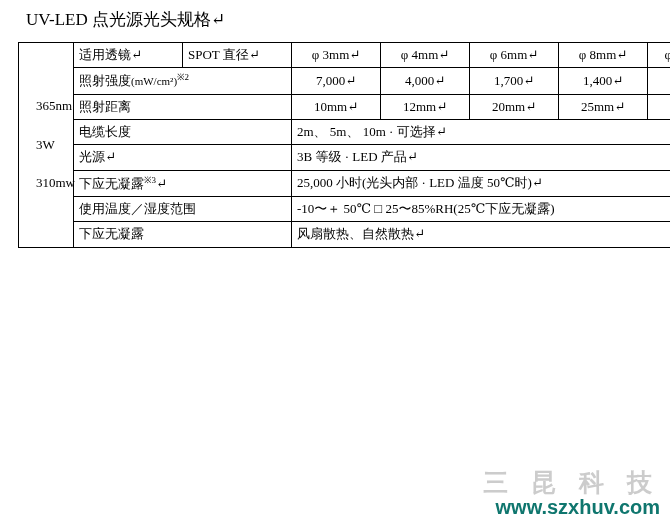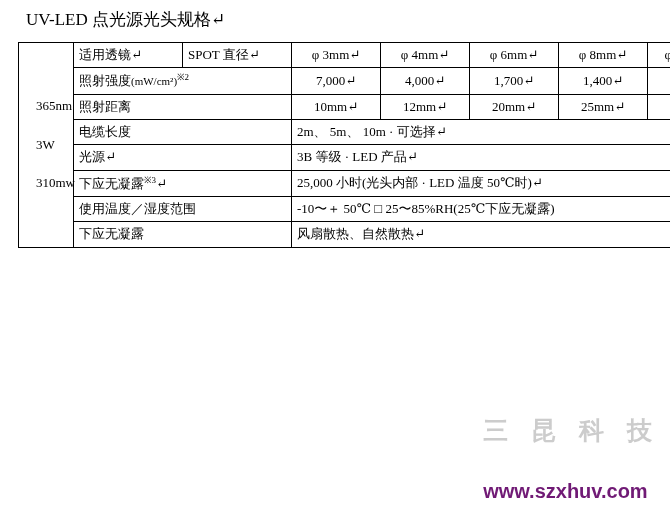--- a/index.html
+++ b/index.html
@@ -81,40 +81,40 @@
     vertical-align: super;
   }
   .small {
     font-size: 11px;
     font-family: Liberation Serif, serif;
   }
 
   .watermark {
     position: absolute;
     right: 10px;
-    bottom: 20px;
+    bottom: 4px;
+    text-align: right;
     color: #c9c9c9;
     user-select: none;
   }
   .watermark .wm-cn {
     font-family: "Liberation Sans", "DejaVu Sans", sans-serif;
     font-weight: bold;
     font-size: 25px;
     letter-spacing: 8px;
     color: #cccccc;
     line-height: 1;
   }
   .watermark .wm-url {
     font-family: "Liberation Sans", "DejaVu Sans", sans-serif;
     font-weight: bold;
     font-size: 20px;
-    color: #701a75;
+    color: #0f766e;
     line-height: 1.2;
     letter-spacing: 0px;
-    margin-top: 36px;
   }
 </style>
 </head>
 <body>
 
 <div class="page-title">UV-LED 点光源光头规格↵</div>
 
 <table class="spec">
   <tbody>
     <tr>

